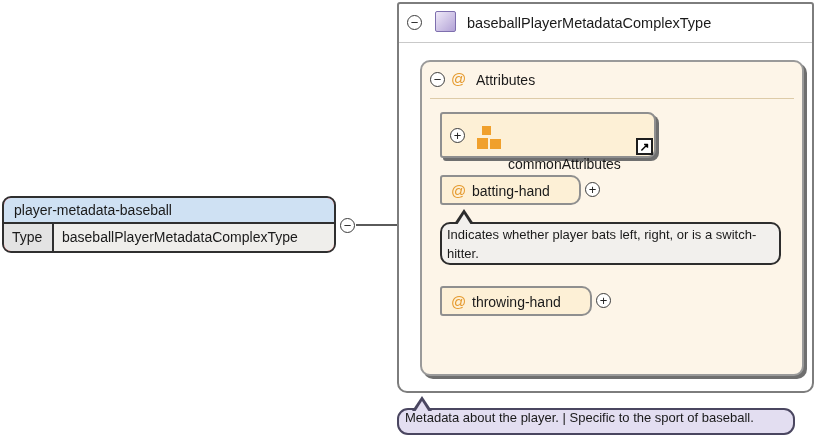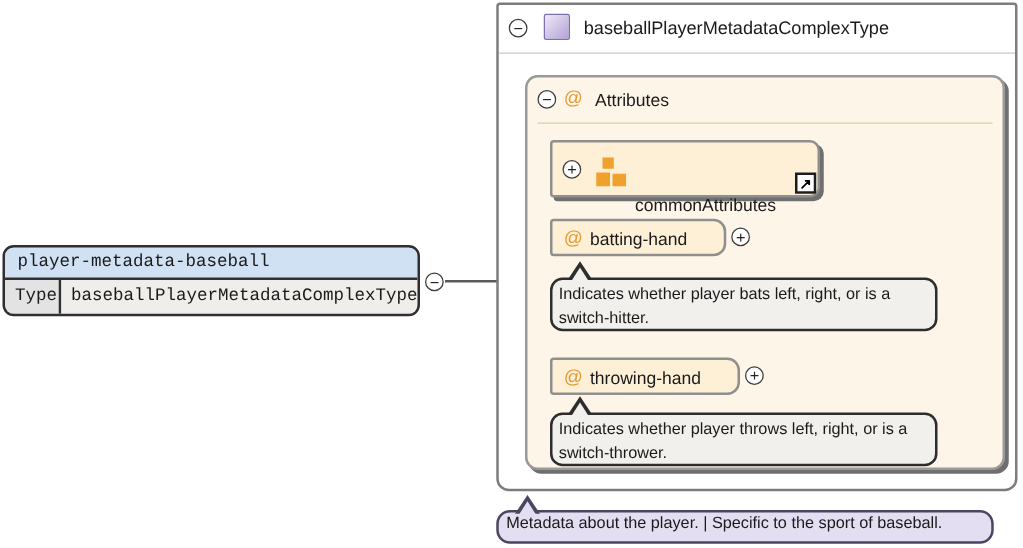--- a/index.html
+++ b/index.html
@@ -12,21 +12,21 @@
   .circle {
     position:absolute; width:15px; height:15px; border:1px solid #3c3c3c; border-radius:50%;
     background:#ffffff; display:flex; align-items:center; justify-content:center;
     font-size:13px; line-height:13px; color:#222; cursor:pointer;
   }
   .at { color:#e59a2e; font-size:15px; }
 
   
   .left-node {
     position:absolute; left:2px; top:196px; width:334px; height:57px;
-    border:2px solid #2f2f2f; border-radius:9px; overflow:hidden; background:#a3a3a3;font-family:Liberation Mono, monospace;
+    border:2px solid #2f2f2f; border-radius:9px; overflow:hidden; background:#ef4444;
   }
   .ln-header {
     height:26px; background:#cfe1f3; border-bottom:2px solid #2f2f2f;
     padding:4px 0 0 10px; font-size:14px;
   }
   .ln-row { display:flex; height:27px; }
   .ln-type-label {
     width:50px; background:#e3e3e3; border-right:2px solid #2f2f2f;
     padding:5px 0 0 8px; font-size:14px;
   }
@@ -80,21 +80,21 @@
     position:absolute; height:30px; background:#fdf0d6; border:2px solid #8f8f8f;
     border-radius:3px 10px 10px 3px; cursor:pointer;
   }
   .attr-node .at { position:absolute; left:9px; top:5px; }
   .attr-node .attr-label { position:absolute; left:30px; top:6px; font-size:14px; white-space:nowrap; }
   .attr-batting  { left:18px; top:113px; width:141px; }
   .attr-throwing { left:18px; top:224px; width:152px; }
 
   
   .doc-bubble {
-    position:absolute; left:18px; width:310px; height:43px;
+    position:absolute; left:18px; width:341px; height:43px;
     background:#f2f0ed; border:2px solid #2d2d2d; border-radius:10px;
     font-size:13px; line-height:19px; padding:1px 4px 0 5px;
   }
   .doc-batting  { top:160px; }
   .doc-throwing { top:268px; }
   .tail {
     position:absolute; top:-15px; left:12px; width:0; height:0;
     border-left:10px solid transparent; border-right:10px solid transparent;
     border-bottom:15px solid #2d2d2d;
   }
@@ -166,24 +166,20 @@
       <div class="doc-bubble doc-batting">
         <span class="tail"></span>
         <span>Indicates whether player bats left, right, or is a switch-hitter.</span>
       </div>
 
       <div class="attr-node attr-throwing">
         <span class="at">@</span>
         <span class="attr-label">throwing-hand</span>
       </div>
       <span class="circle" style="left:174px; top:231px;">+</span>
-      <div class="doc-bubble doc-throwing">
-        <span class="tail"></span>
-        <span>Indicates whether player throws left, right, or is a switch-thrower.</span>
-      </div>
     </div>
   </div>
 
   <div class="footer-note">
     <span class="tail"></span>
     <span>Metadata about the player. | Specific to the sport of baseball.</span>
   </div>
 
 </div>
 

